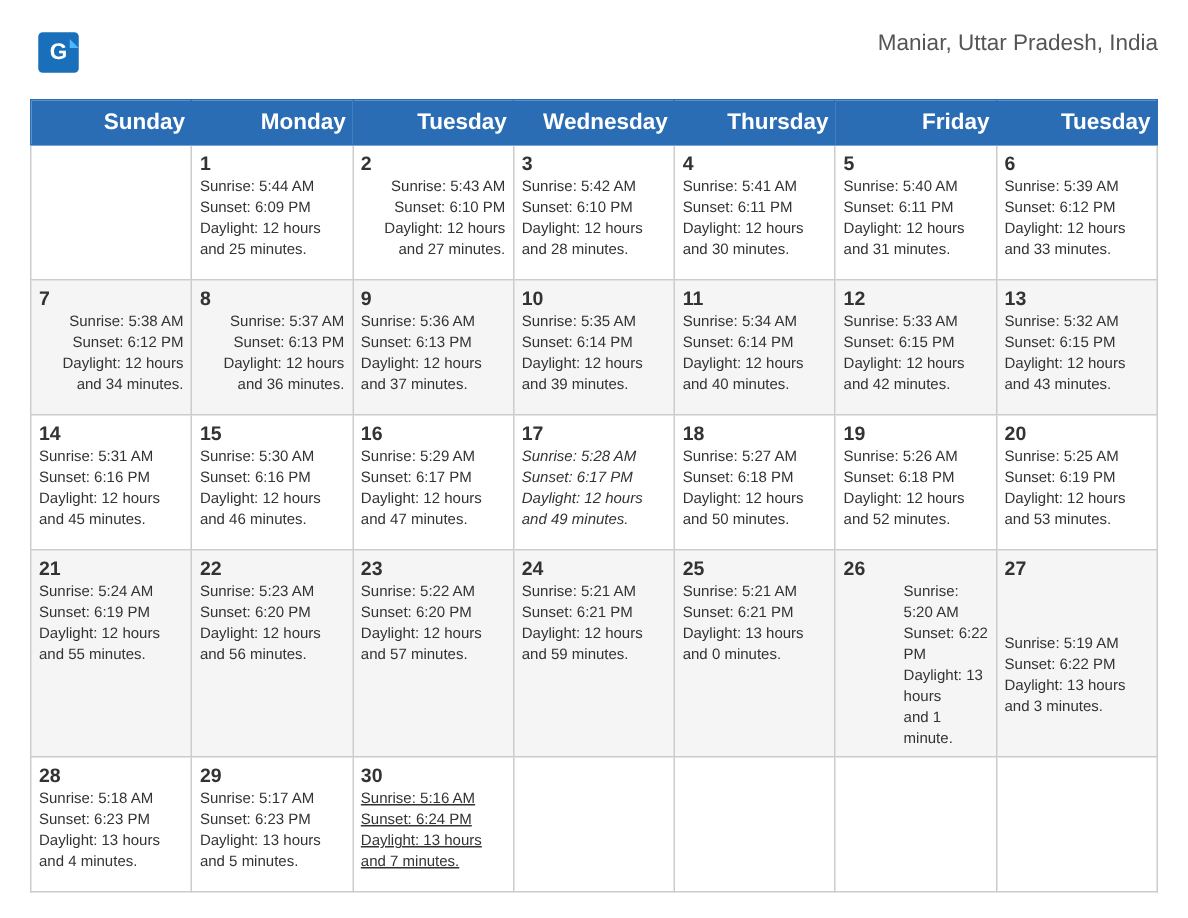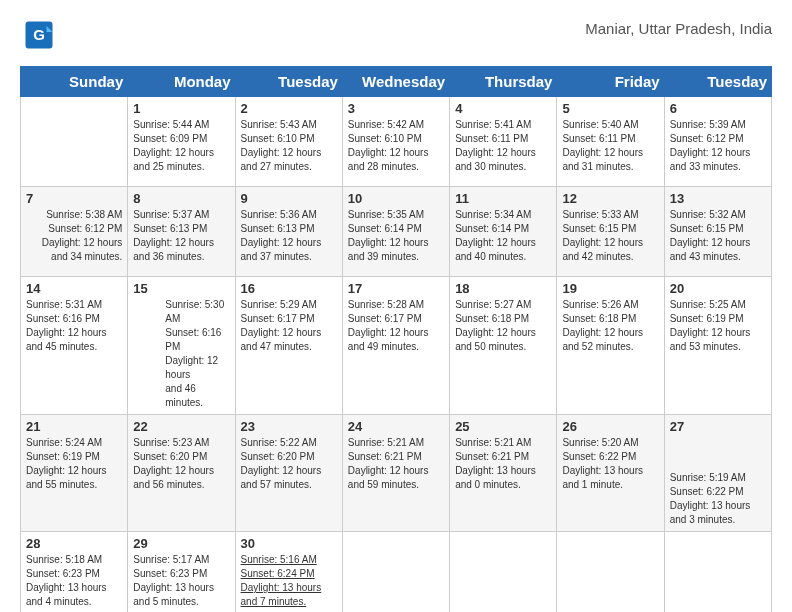--- a/index.html
+++ b/index.html
@@ -121,21 +121,21 @@
         <td></td>
         <td>
           <span class="day-num">1</span>
           <div class="cell-text" style="white-space: pre-line;">Sunrise: 5:44 AM
 Sunset: 6:09 PM
 Daylight: 12 hours
 and 25 minutes.</div>
         </td>
         <td>
           <span class="day-num">2</span>
-          <div class="cell-text" style="white-space: pre-line;">Sunrise: 5:43 AM
+          <div class="cell-text" style="white-space: pre-line; text-align: right;">Sunrise: 5:43 AM
 Sunset: 6:10 PM
 Daylight: 12 hours
 and 27 minutes.</div>
         </td>
         <td>
           <span class="day-num">3</span>
           <div class="cell-text" style="white-space: pre-line;">Sunrise: 5:42 AM
 Sunset: 6:10 PM
 Daylight: 12 hours
 and 28 minutes.</div>
@@ -165,21 +165,21 @@
       <tr class="row-stripe">
         <td>
           <span class="day-num">7</span>
           <div class="cell-text" style="white-space: pre-line; text-align: right;">Sunrise: 5:38 AM
 Sunset: 6:12 PM
 Daylight: 12 hours
 and 34 minutes.</div>
         </td>
         <td>
           <span class="day-num">8</span>
-          <div class="cell-text" style="white-space: pre-line;">Sunrise: 5:37 AM
+          <div class="cell-text" style="white-space: pre-line; text-align: right;">Sunrise: 5:37 AM
 Sunset: 6:13 PM
 Daylight: 12 hours
 and 36 minutes.</div>
         </td>
         <td>
           <span class="day-num">9</span>
           <div class="cell-text" style="white-space: pre-line;">Sunrise: 5:36 AM
 Sunset: 6:13 PM
 Daylight: 12 hours
 and 37 minutes.</div>
@@ -216,35 +216,35 @@
       <tr class="row-white">
         <td>
           <span class="day-num">14</span>
           <div class="cell-text" style="white-space: pre-line;">Sunrise: 5:31 AM
 Sunset: 6:16 PM
 Daylight: 12 hours
 and 45 minutes.</div>
         </td>
         <td>
           <span class="day-num">15</span>
-          <div class="cell-text" style="white-space: pre-line; margin-left: 32px;">Sunrise: 5:30 AM
+          <div class="cell-text" style="white-space: pre-line;">Sunrise: 5:30 AM
 Sunset: 6:16 PM
 Daylight: 12 hours
 and 46 minutes.</div>
         </td>
         <td>
           <span class="day-num">16</span>
           <div class="cell-text" style="white-space: pre-line;">Sunrise: 5:29 AM
 Sunset: 6:17 PM
 Daylight: 12 hours
 and 47 minutes.</div>
         </td>
         <td>
           <span class="day-num">17</span>
-          <div class="cell-text" style="white-space: pre-line;">Sunrise: 5:28 AM
+          <div class="cell-text" style="white-space: pre-line; font-style: italic;">Sunrise: 5:28 AM
 Sunset: 6:17 PM
 Daylight: 12 hours
 and 49 minutes.</div>
         </td>
         <td>
           <span class="day-num">18</span>
           <div class="cell-text" style="white-space: pre-line;">Sunrise: 5:27 AM
 Sunset: 6:18 PM
 Daylight: 12 hours
 and 50 minutes.</div>
@@ -295,21 +295,21 @@
         </td>
         <td>
           <span class="day-num">25</span>
           <div class="cell-text" style="white-space: pre-line;">Sunrise: 5:21 AM
 Sunset: 6:21 PM
 Daylight: 13 hours
 and 0 minutes.</div>
         </td>
         <td>
           <span class="day-num">26</span>
-          <div class="cell-text" style="white-space: pre-line;">Sunrise: 5:20 AM
+          <div class="cell-text" style="white-space: pre-line; margin-left: 40px;">Sunrise: 5:20 AM
 Sunset: 6:22 PM
 Daylight: 13 hours
 and 1 minute.</div>
         </td>
         <td>
           <span class="day-num">27</span>
           <div class="cell-text" style="white-space: pre-line; margin-top: 37px;">Sunrise: 5:19 AM
 Sunset: 6:22 PM
 Daylight: 13 hours
 and 3 minutes.</div>

